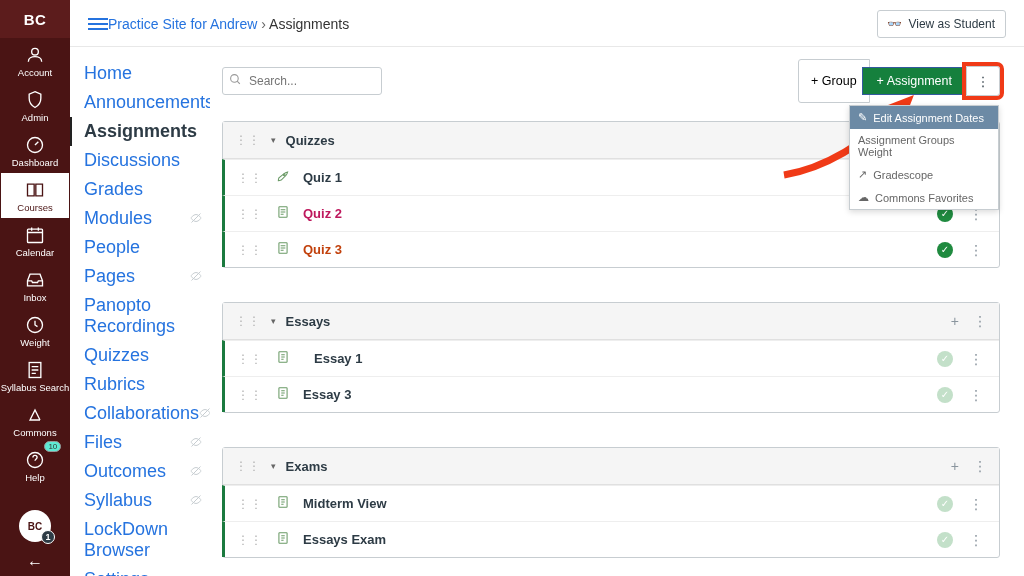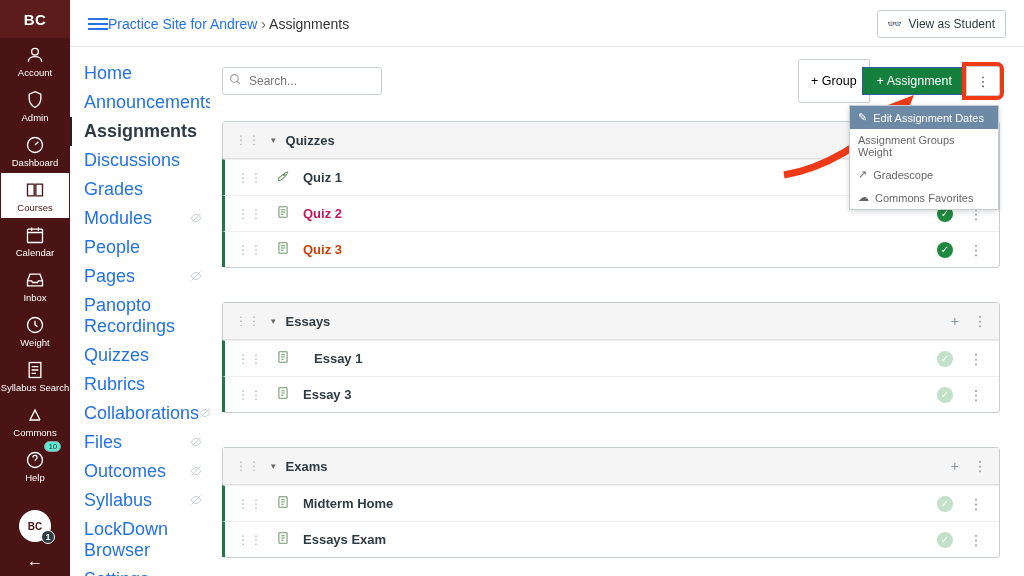--- a/index.html
+++ b/index.html
@@ -400,21 +400,21 @@
       <span class="plus">+</span>
       <span class="vdots">⋮</span>
     </span>
             </div>
             <div class="assignment-row">
       <span class="drag-handle">⋮⋮</span>
       <span class="assn-icon"><svg width="14" height="14" viewBox="0 0 24 24" fill="none" stroke="#6a9a66" stroke-width="1.8">
                   <rect x="5" y="3" width="14" height="18" rx="1"></rect>
                   <path d="M9 8h6M9 12h6M9 16h4"></path>
                 </svg></span>
-      <a class="assn-title" style="text-decoration:none;color:#2d3b45;cursor:pointer;">Midterm Home</a>
+      <a class="assn-title" style="text-decoration:none;color:#2d3b45;cursor:pointer;">Midterm View</a>
       <span class="pub-icon pub-off">✓</span>
       <span class="row-more">⋮</span>
     </div>
             <div class="assignment-row">
       <span class="drag-handle">⋮⋮</span>
       <span class="assn-icon"><svg width="14" height="14" viewBox="0 0 24 24" fill="none" stroke="#6a9a66" stroke-width="1.8">
                   <rect x="5" y="3" width="14" height="18" rx="1"></rect>
                   <path d="M9 8h6M9 12h6M9 16h4"></path>
                 </svg></span>
       <a class="assn-title" style="text-decoration:none;color:#2d3b45;cursor:pointer;">Essays Exam</a>

